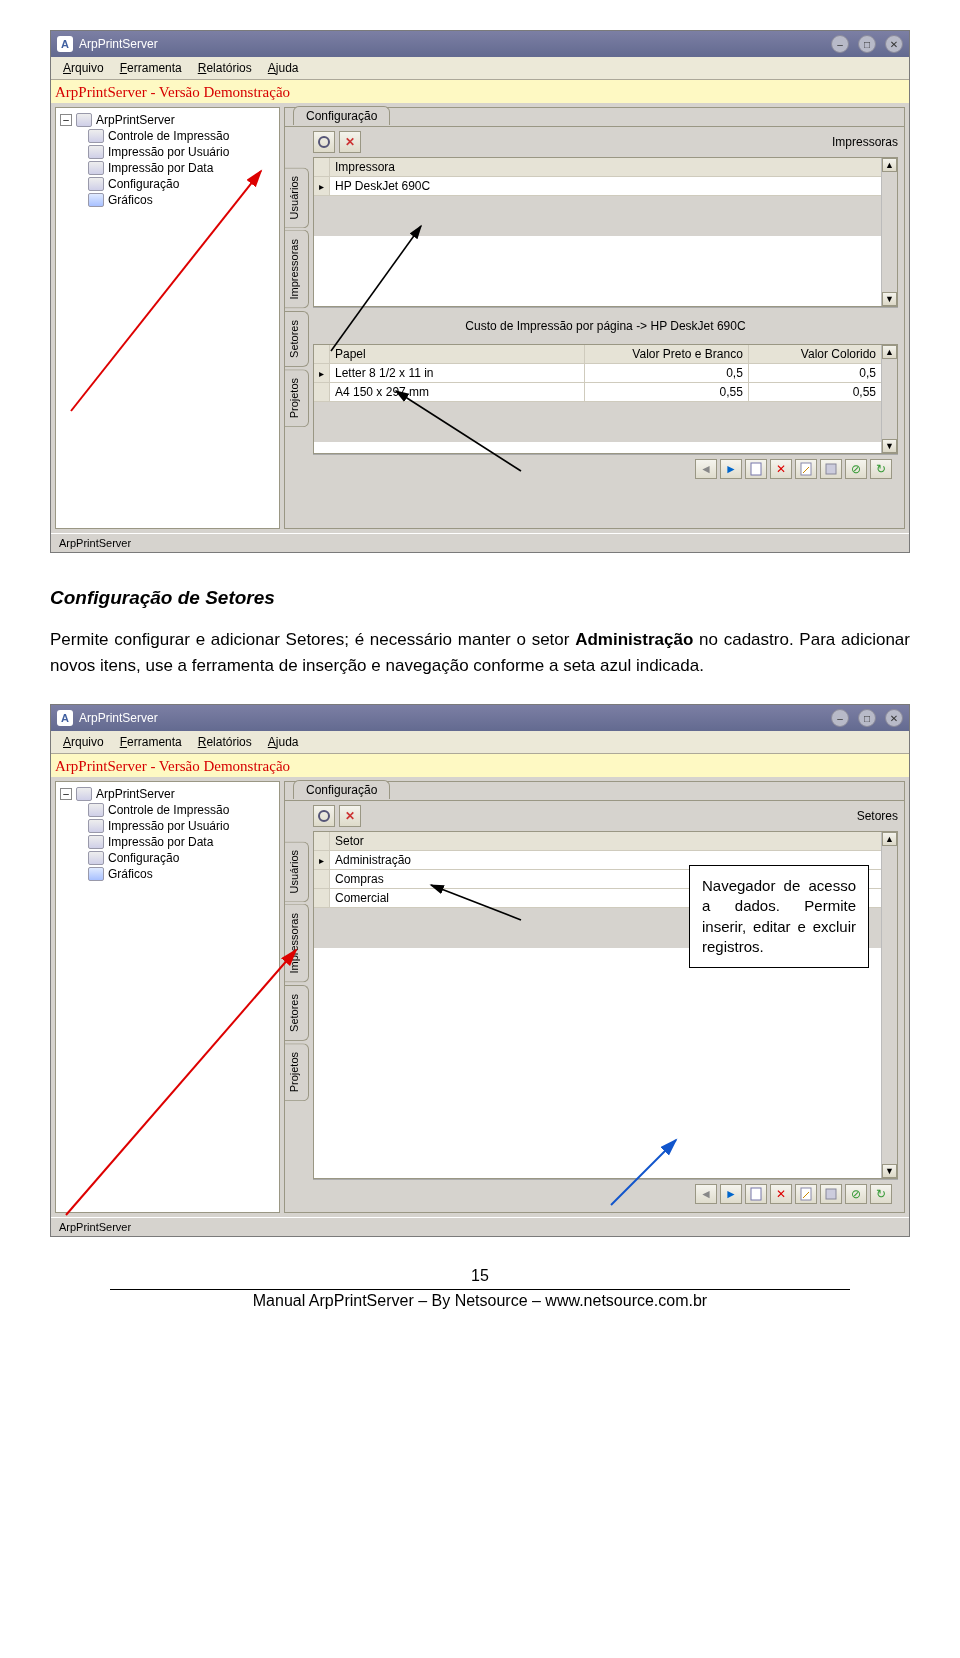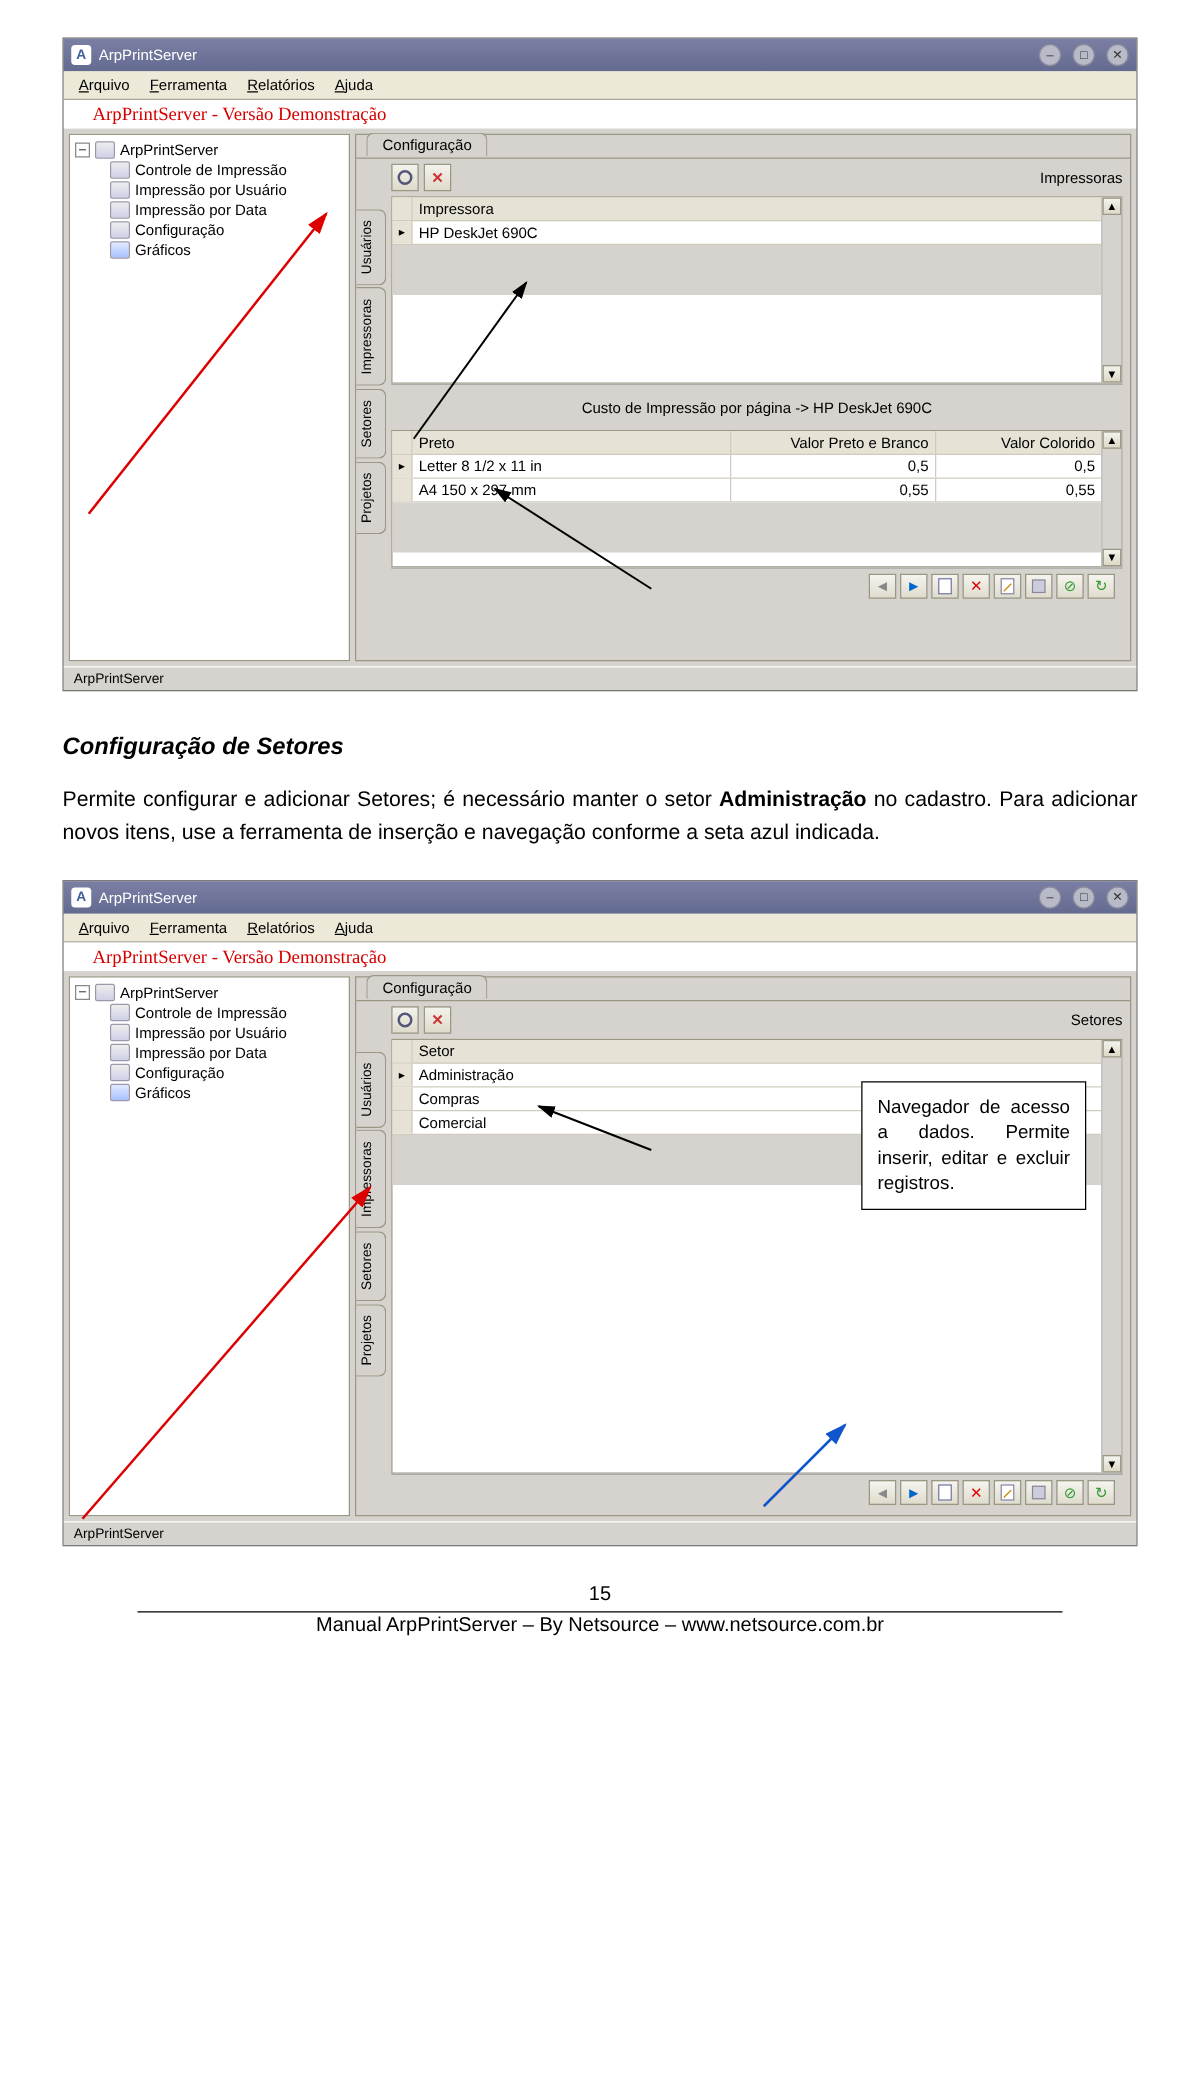--- a/index.html
+++ b/index.html
@@ -54,22 +54,22 @@
     padding: 2px 6px;
     display: flex; gap: 4px; text-align: center;
   }
   .menubar span { padding: 2px 6px; }
   .menubar span::first-letter { text-decoration: underline; }
 
   .demo-label {
     color: #d60000;
     font-family: "Comic Sans MS", cursive;
     font-size: 15px;
-    padding: 4px 8px 2px 23px;
-    background: #ffffff;
+    padding: 4px 8px 2px 4px;
+    background: #fef9c3;
   }
 
   .workarea {
     display: flex;
     background: #d6d3ce;
     padding: 4px;
     gap: 4px;
     min-height: 430px;
   }
 
@@ -388,21 +388,21 @@
               <div class="sb-btn">▼</div>
             </div>
           </div>
 
           <div class="cost-title">Custo de Impressão por página -&gt; HP DeskJet 690C</div>
 
           <div class="grid-wrap" style="height:110px;">
             <div class="grid">
               <div class="grid-header">
                 <div class="row-indicator"></div>
-                <div class="grid-cell c-paper">Preto</div>
+                <div class="grid-cell c-paper">Papel</div>
                 <div class="grid-cell c-valbw">Valor Preto e Branco</div>
                 <div class="grid-cell c-valc">Valor Colorido</div>
               </div>
               <div class="grid-row">
                 <div class="row-indicator">▸</div>
                 <div class="grid-cell c-paper">Letter 8 1/2 x 11 in</div>
                 <div class="grid-cell c-valbw">0,5</div>
                 <div class="grid-cell c-valc">0,5</div>
               </div>
               <div class="grid-row">

